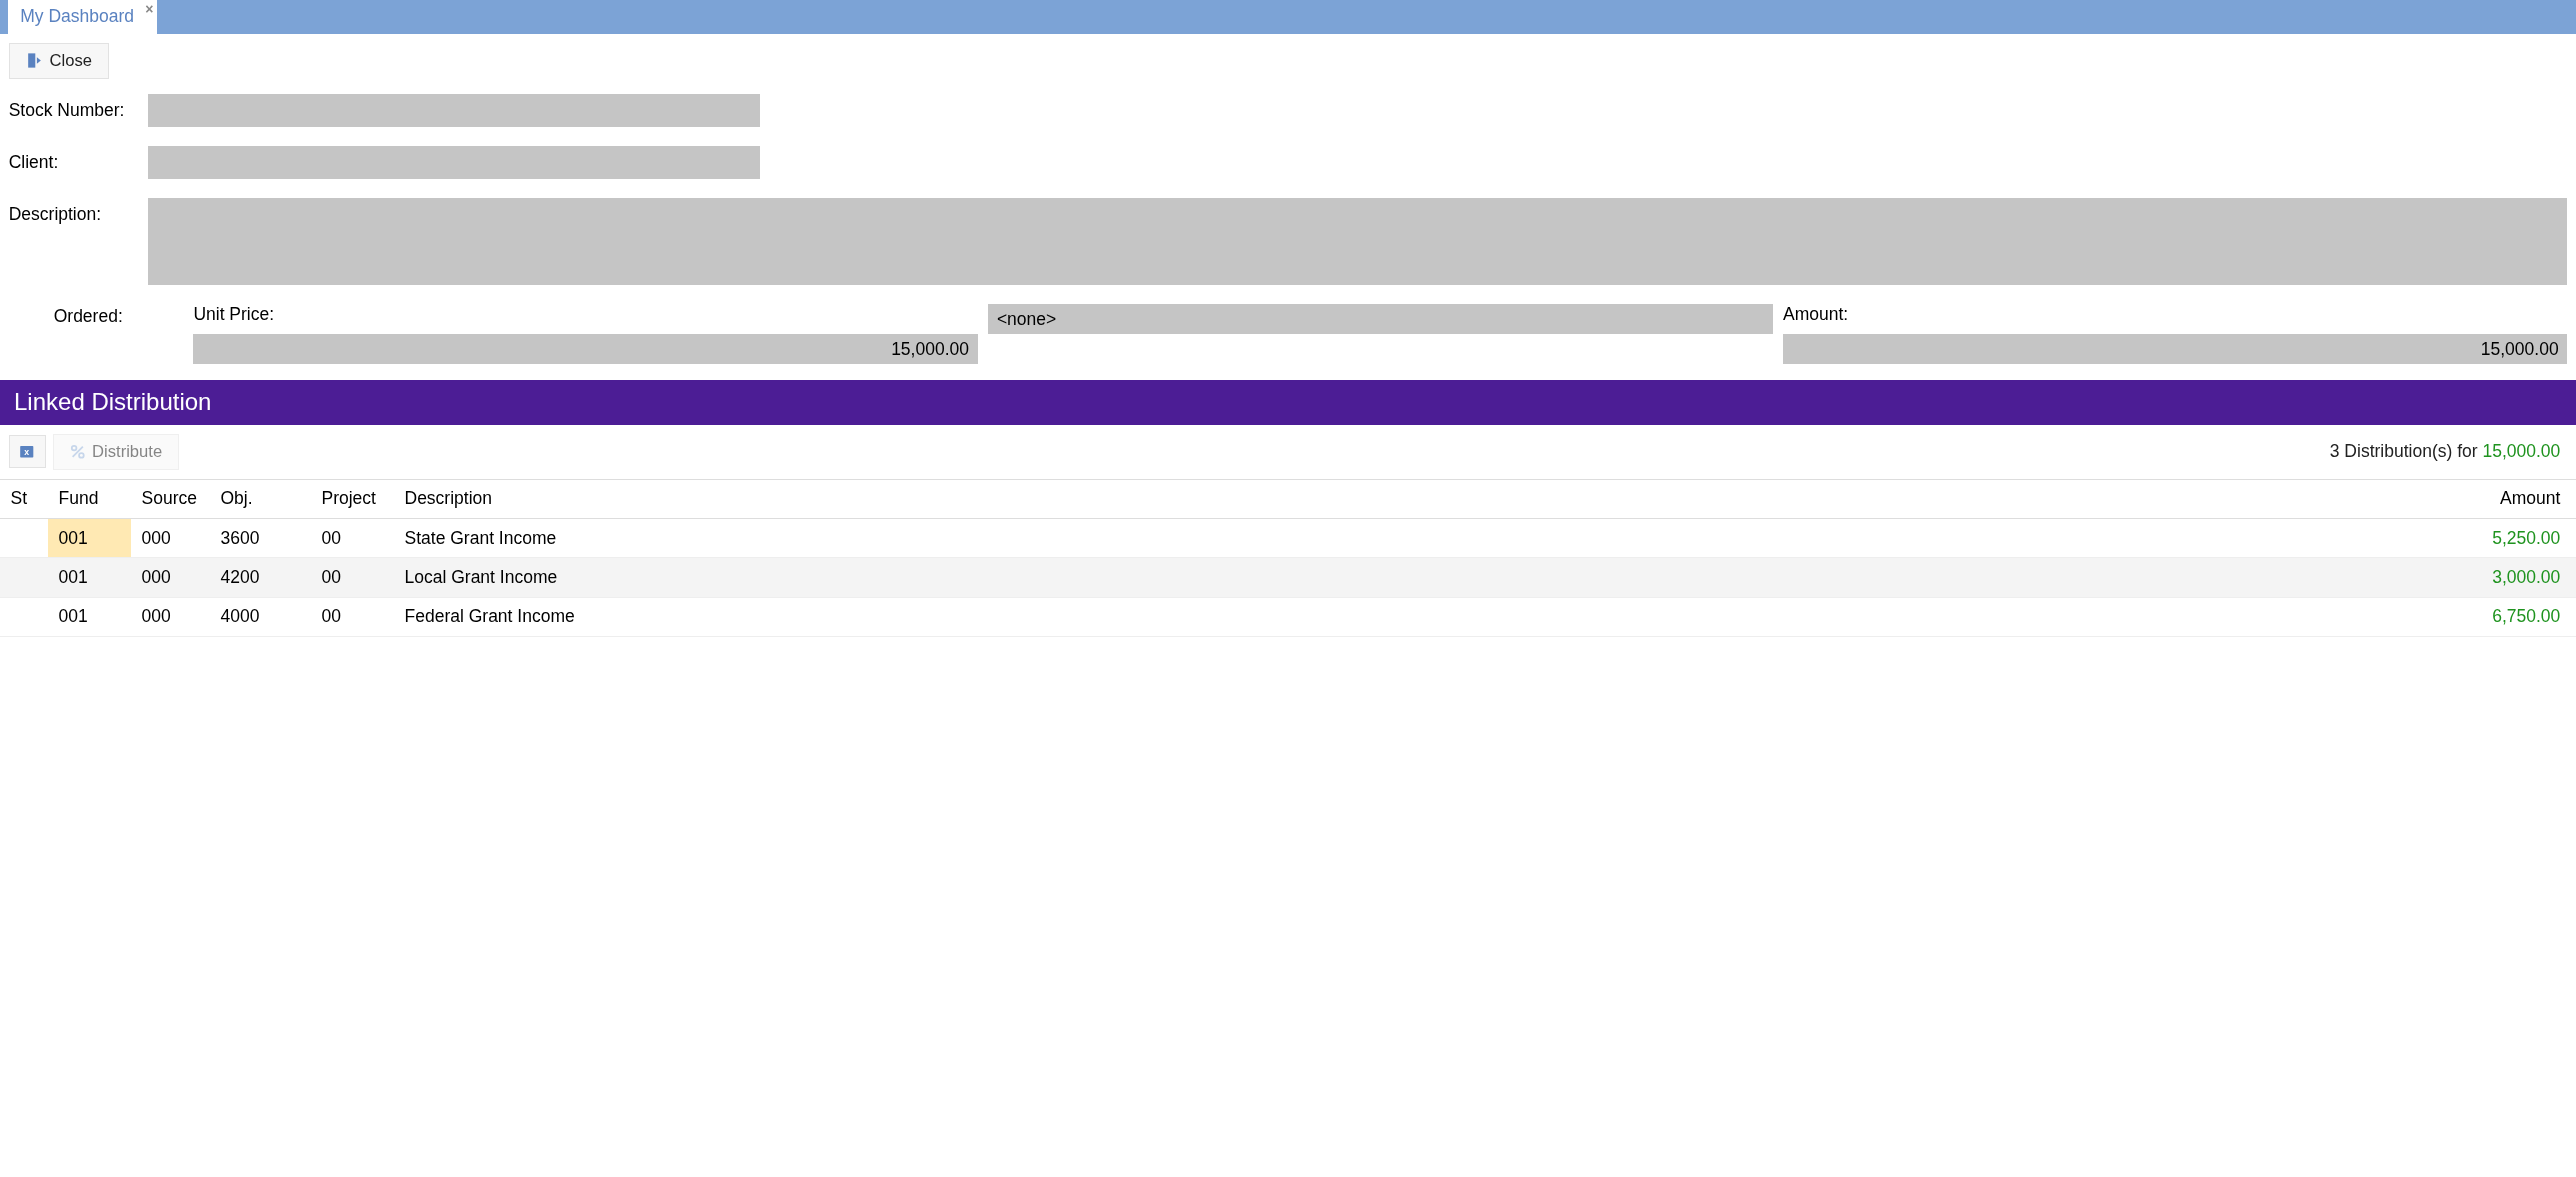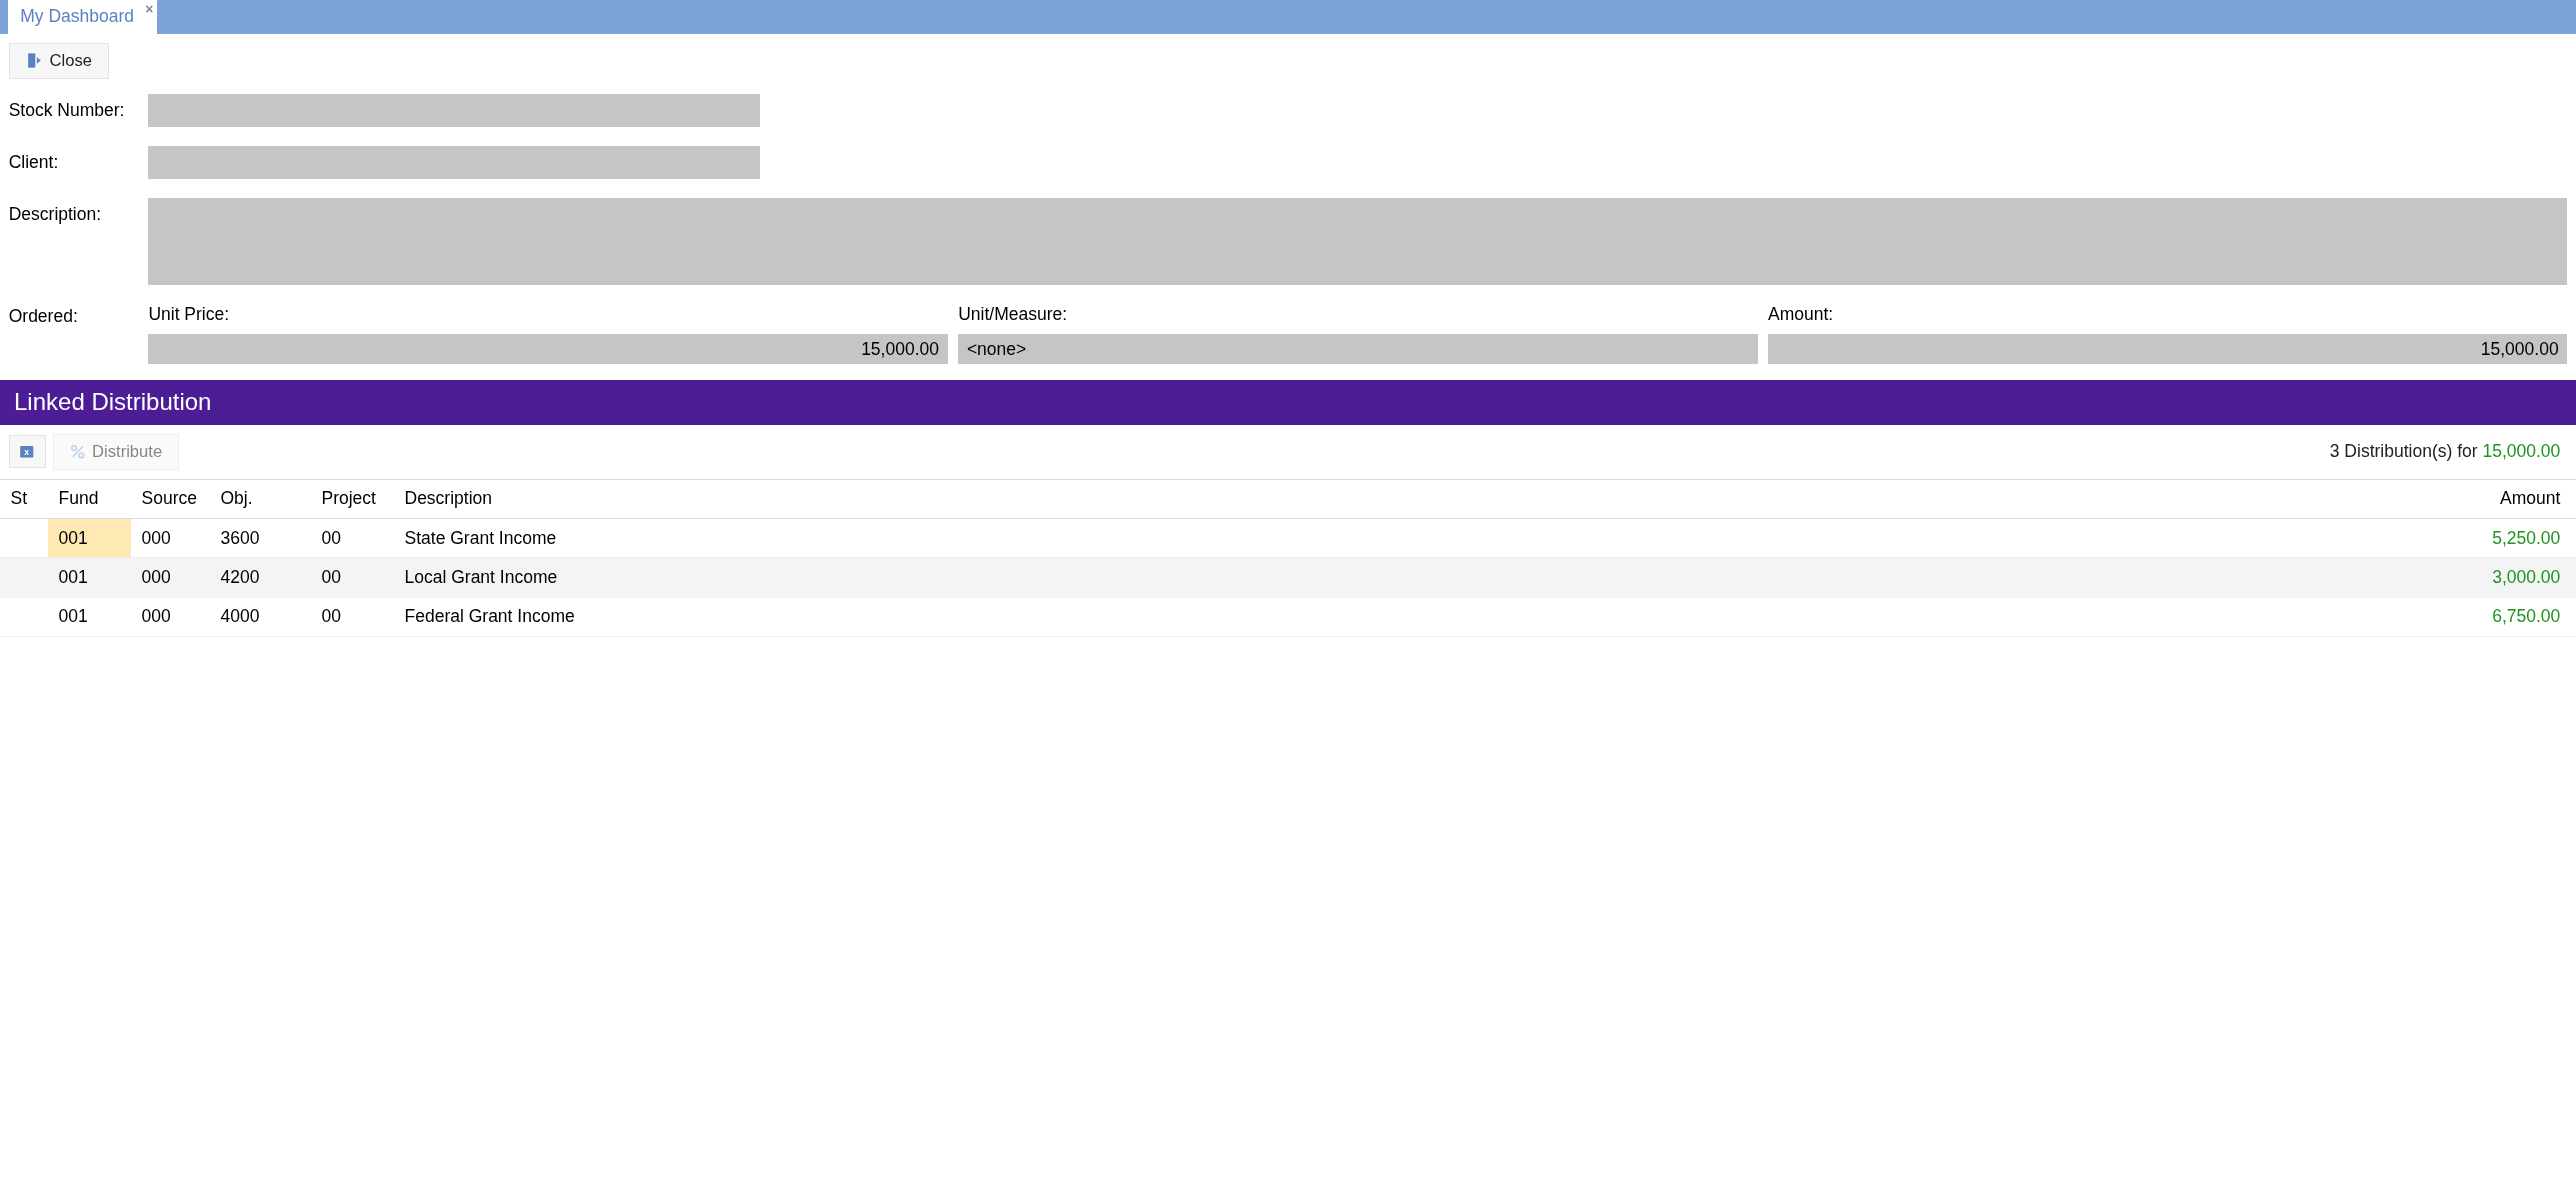--- a/index.html
+++ b/index.html
@@ -72,20 +72,21 @@
   .input-full { flex: 1; }
   .textarea-disabled {
     background: #c5c5c5;
     height: 87px;
     border: none;
   }
   .ordered-row {
     display: flex;
     gap: 8.7px;
     align-items: flex-start;
+    margin-left: 45px;
   }
   .ordered-label {
     width: 131px;
     flex-shrink: 0;
     font-size: 17.5px;
     padding-top: 1.7px;
   }
   .ordered-fields {
     flex: 1;
     display: flex;
@@ -197,21 +198,20 @@
   </div>
 
   <div class="ordered-row">
     <div class="ordered-label">Ordered:</div>
     <div class="ordered-fields">
       <div class="fieldcol">
         <div class="fieldcol-label">Unit Price:</div>
         <div class="fieldcol-val val-right">15,000.00</div>
       </div>
       <div class="fieldcol">
-        <div class="fieldcol-label">Unit/Measure:</div>
         <div class="fieldcol-val">&lt;none&gt;</div>
       </div>
       <div class="fieldcol">
         <div class="fieldcol-label">Amount:</div>
         <div class="fieldcol-val val-right">15,000.00</div>
       </div>
     </div>
   </div>
 
 </div>

